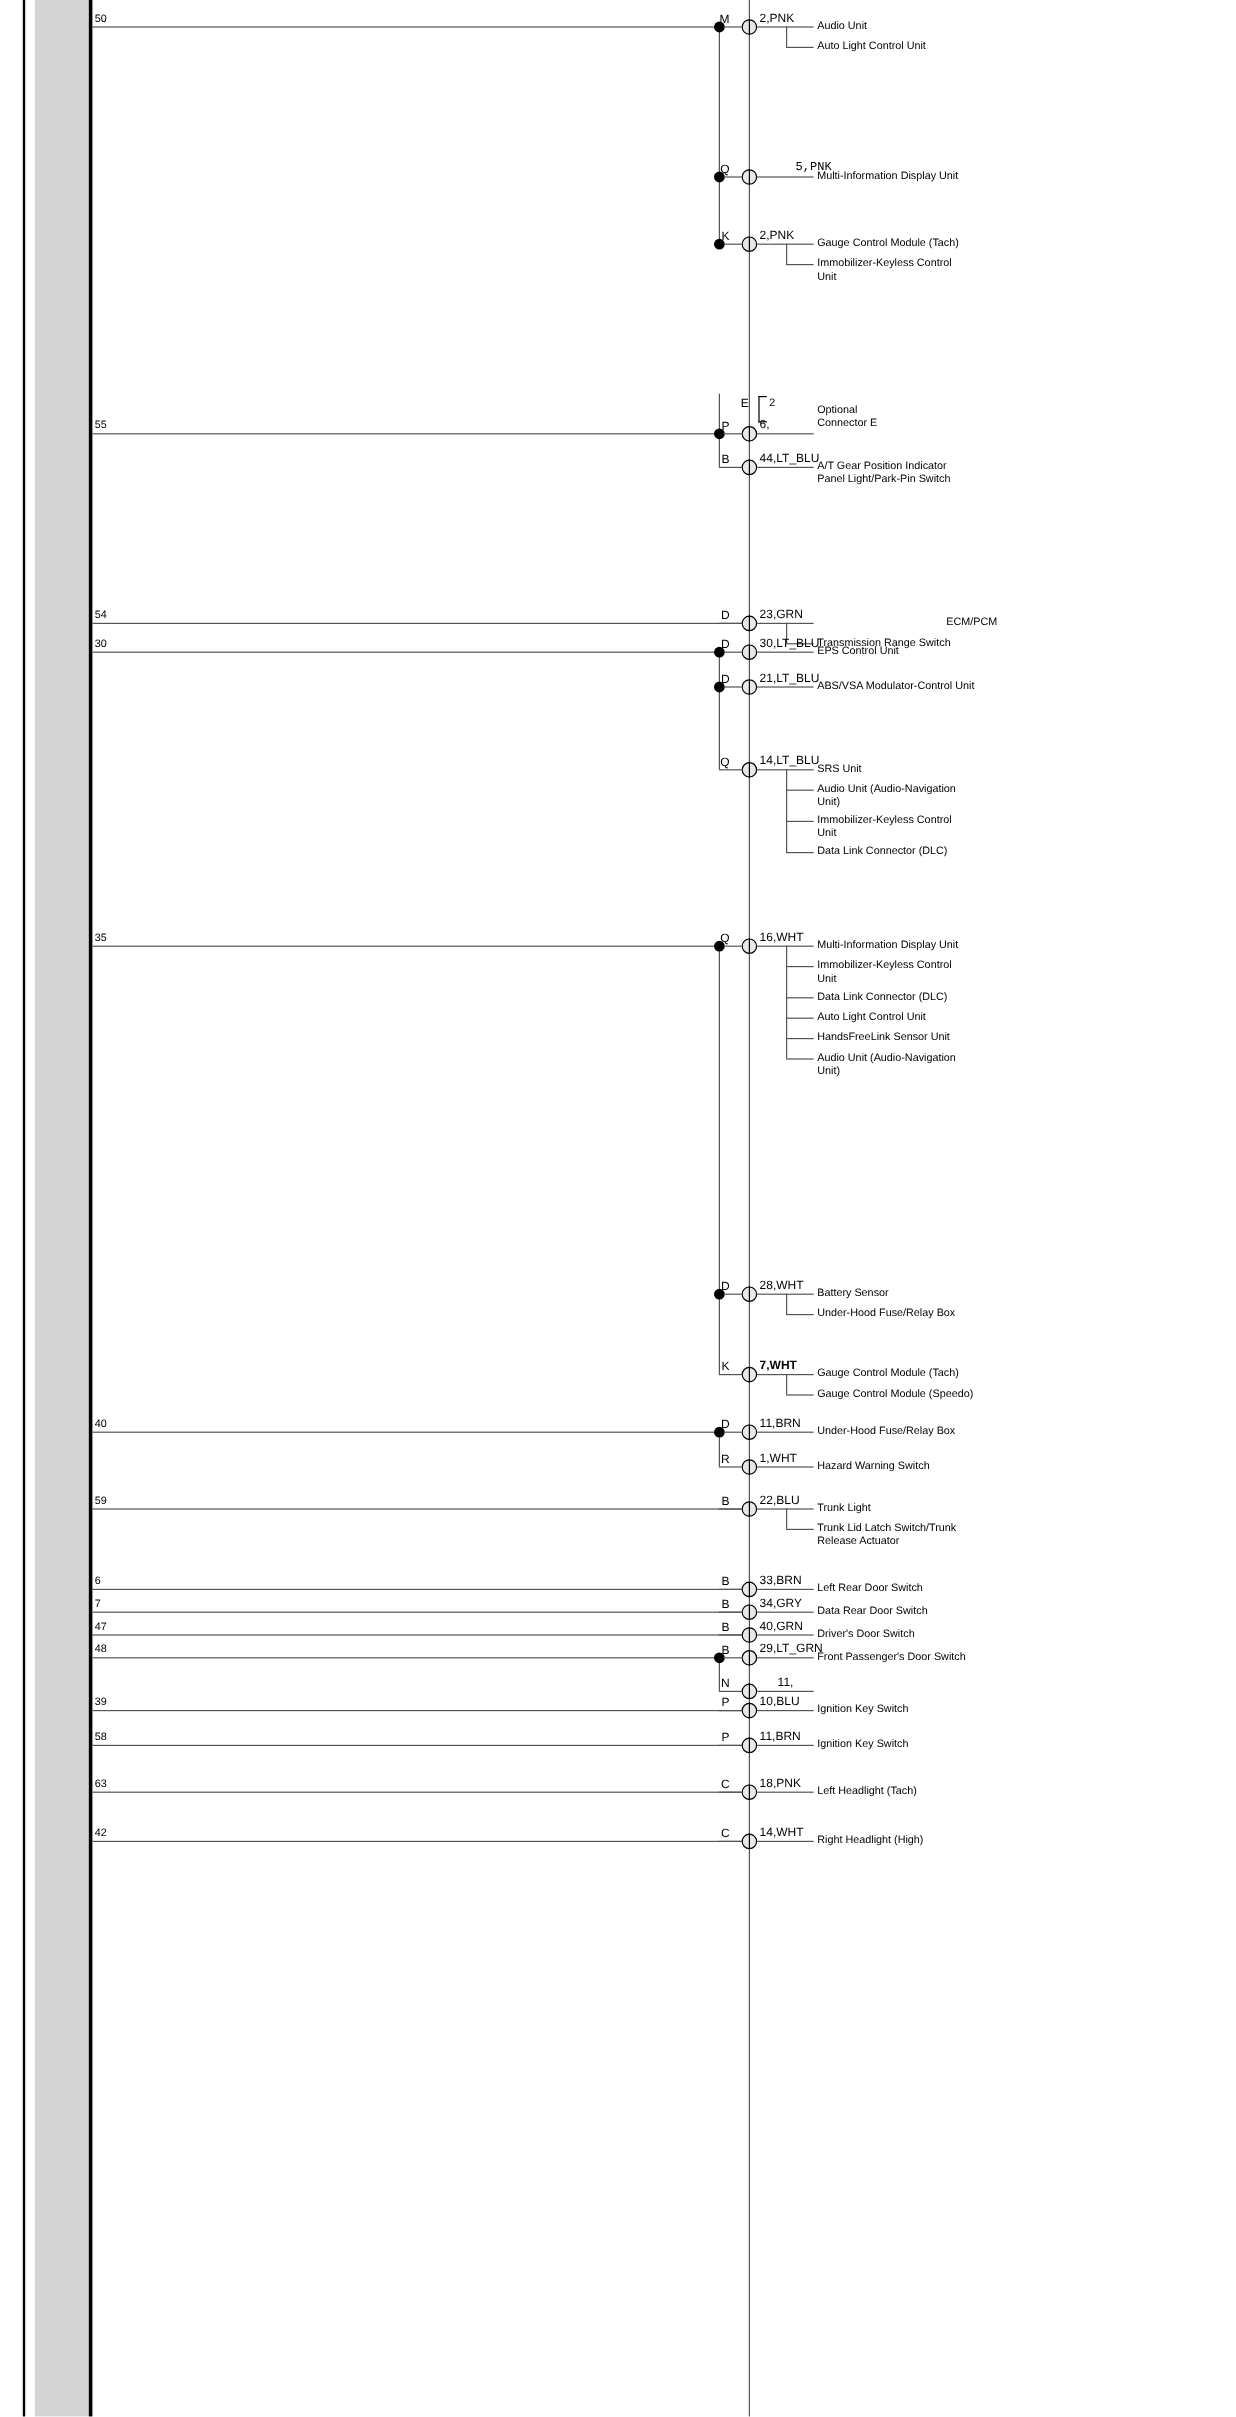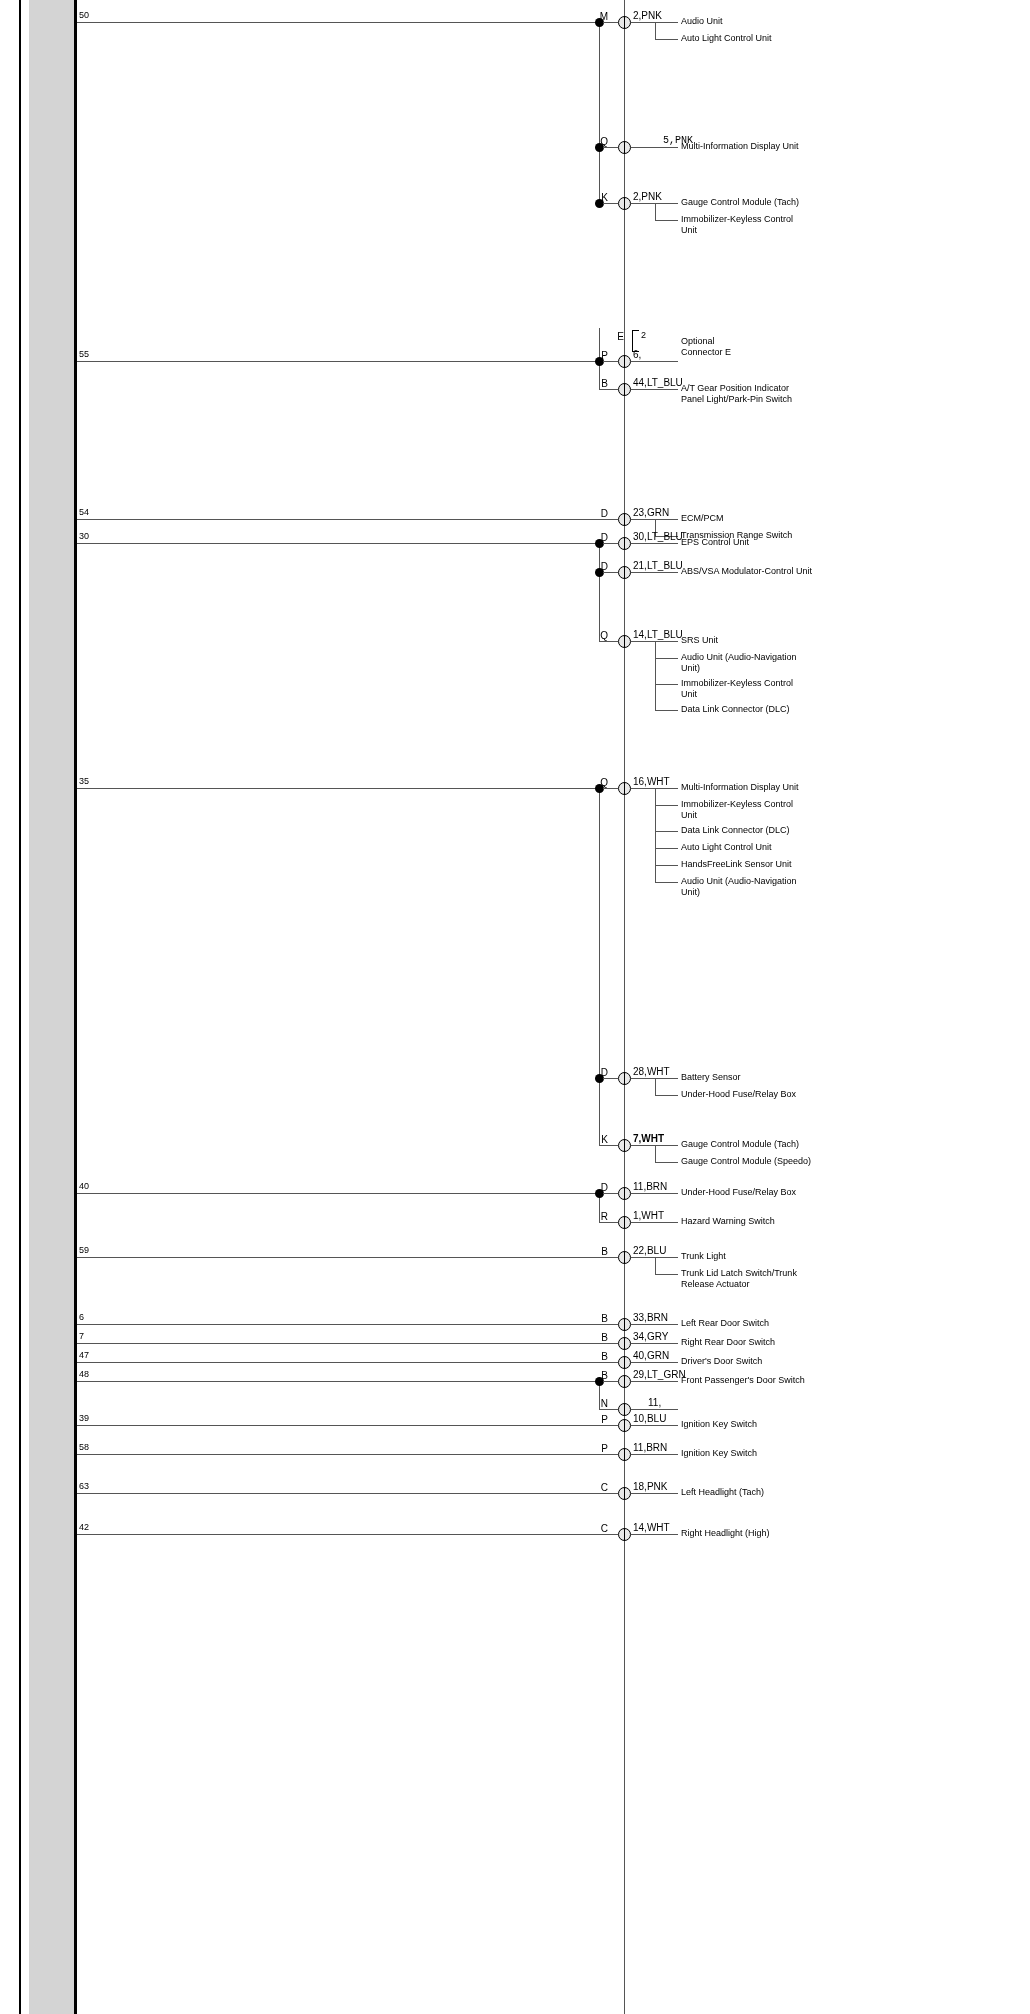--- a/index.html
+++ b/index.html
@@ -227,21 +227,21 @@
       <div class="spec" style="left: 633px; top: 377px;">44,LT_BLU</div>
       <div class="dest" style="left: 681px; top: 383px;">A/T Gear Position Indicator
 Panel Light/Park-Pin Switch</div>
       <div class="cnum" style="left: 79px; top: 507px;">54</div>
       <div class="wire-h" style="left: 77px; top: 519px; width: 541px;"></div>
       <div class="wire-h" style="left: 599px; top: 519px; width: 19px;"></div>
       <div class="cav" style="left: 580px; top: 508px; width: 28px;">D</div>
       <div class="conn" style="left: 618px; top: 513px;"></div>
       <div class="stub" style="left: 631px; top: 519px; width: 47px;"></div>
       <div class="spec" style="left: 633px; top: 507px;">23,GRN</div>
-      <div class="dest" style="left: 681px; top: 513px;">ECM/PCM</div>
+      <div class="dest" style="left: 681px; top: 513px; text-align: right;">ECM/PCM</div>
       <div class="dest" style="left: 681px; top: 530px;">Transmission Range Switch</div>
       <div class="leader" style="left: 655px; top: 536px; width: 23px;"></div>
       <div class="branchbar" style="left: 655px; top: 519px; height: 17px;"></div>
       <div class="cnum" style="left: 79px; top: 531px;">30</div>
       <div class="wire-h" style="left: 77px; top: 543px; width: 522px;"></div>
       <div class="dot" style="left: 595px; top: 539px;"></div>
       <div class="wire-h" style="left: 603px; top: 543px; width: 15px;"></div>
       <div class="cav" style="left: 580px; top: 532px; width: 28px;">D</div>
       <div class="conn" style="left: 618px; top: 537px;"></div>
       <div class="stub" style="left: 631px; top: 543px; width: 47px;"></div>
@@ -345,21 +345,21 @@
       <div class="stub" style="left: 631px; top: 1324px; width: 47px;"></div>
       <div class="spec" style="left: 633px; top: 1312px;">33,BRN</div>
       <div class="dest" style="left: 681px; top: 1318px;">Left Rear Door Switch</div>
       <div class="cnum" style="left: 79px; top: 1331px;">7</div>
       <div class="wire-h" style="left: 77px; top: 1343px; width: 541px;"></div>
       <div class="wire-h" style="left: 599px; top: 1343px; width: 19px;"></div>
       <div class="cav" style="left: 580px; top: 1332px; width: 28px;">B</div>
       <div class="conn" style="left: 618px; top: 1337px;"></div>
       <div class="stub" style="left: 631px; top: 1343px; width: 47px;"></div>
       <div class="spec" style="left: 633px; top: 1331px;">34,GRY</div>
-      <div class="dest" style="left: 681px; top: 1337px;">Right Rear Door Switch</div>
+      <div class="dest" style="left: 681px; top: 1337px;">Data Rear Door Switch</div>
       <div class="cnum" style="left: 79px; top: 1350px;">47</div>
       <div class="wire-h" style="left: 77px; top: 1362px; width: 541px;"></div>
       <div class="wire-h" style="left: 599px; top: 1362px; width: 19px;"></div>
       <div class="cav" style="left: 580px; top: 1351px; width: 28px;">B</div>
       <div class="conn" style="left: 618px; top: 1356px;"></div>
       <div class="stub" style="left: 631px; top: 1362px; width: 47px;"></div>
       <div class="spec" style="left: 633px; top: 1350px;">40,GRN</div>
       <div class="dest" style="left: 681px; top: 1356px;">Driver's Door Switch</div>
       <div class="cnum" style="left: 79px; top: 1369px;">48</div>
       <div class="wire-h" style="left: 77px; top: 1381px; width: 522px;"></div>

